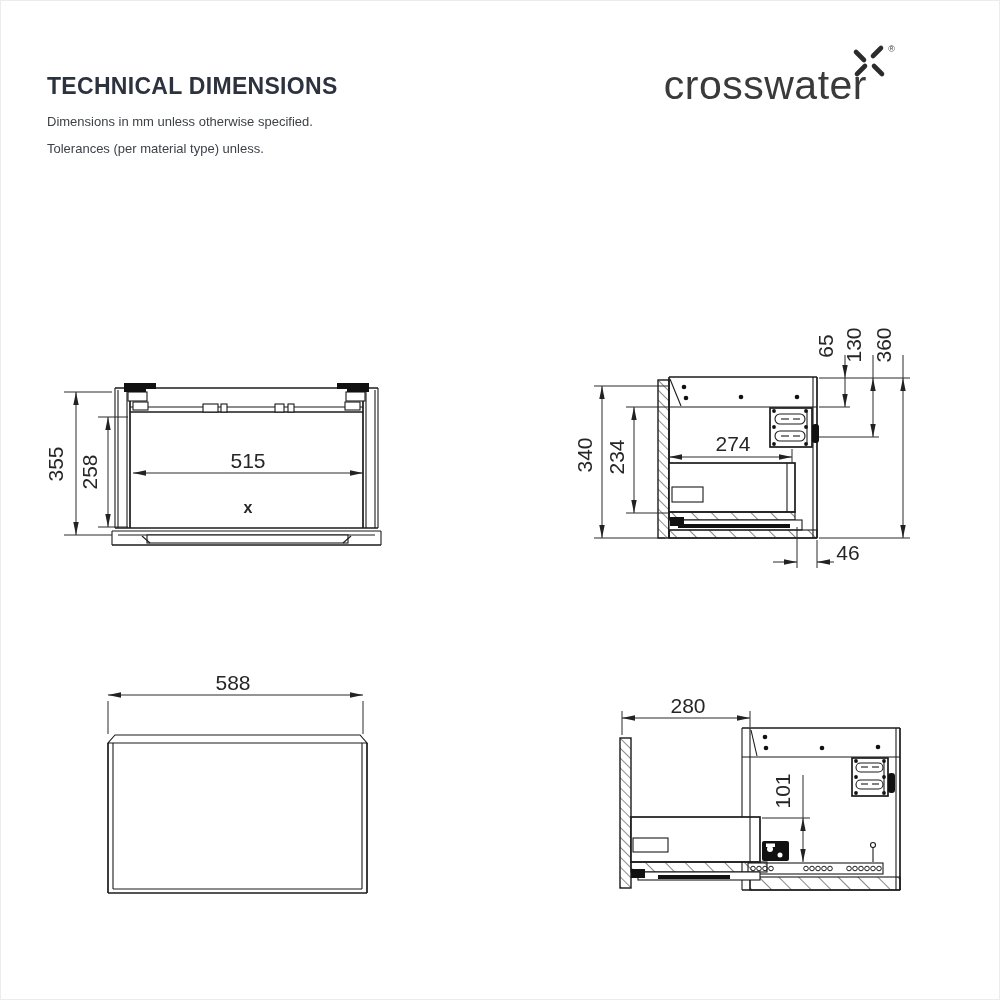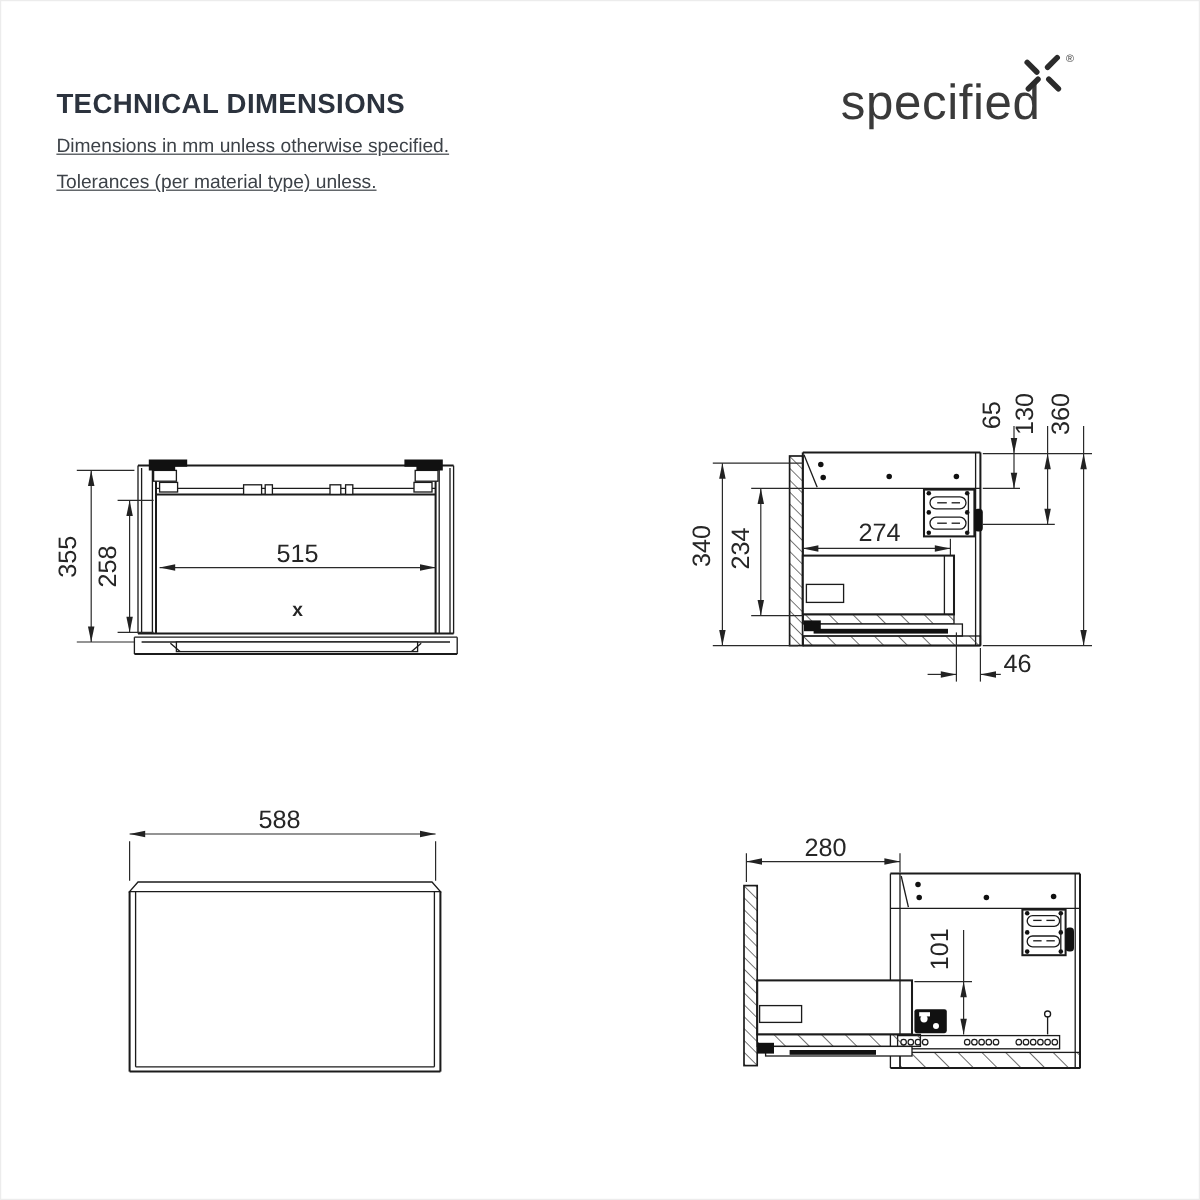--- a/index.html
+++ b/index.html
@@ -1,21 +1,21 @@
 <!DOCTYPE html>
 <html><head>
 <meta charset="utf-8">
 <style>
   html,body{margin:0;padding:0;background:#fff;}
   body{width:1000px;height:1000px;position:relative;overflow:hidden;
        font-family:"Liberation Sans",sans-serif;}
   .page-frame{position:absolute;inset:0;border:1px solid #ececec;pointer-events:none;}
   .header{position:absolute;left:47px;top:36px;width:906px;margin-top:37px;}
   .page-title{font-size:23px;font-weight:700;letter-spacing:.3px;color:#2c333e;margin:0 0 14px 0;}
-  .note{font-size:16px;color:#3d4248;margin:0 0 12px 0;text-decoration:underline;}
+  .note{font-size:13px;color:#3d4248;margin:0 0 12px 0;}
   .brand{position:absolute;right:105px;top:56px;width:270px;height:70px;}
   .brand-word{position:absolute;right:28px;top:6px;font-size:41px;font-weight:400;
               letter-spacing:.5px;color:#3a3a3a;}
   .brand-x{position:absolute;right:8px;top:-12px;}
   .brand-reg{position:absolute;right:0;top:-12px;font-size:9px;color:#3a3a3a;}
   svg.canvas{position:absolute;left:0;top:0;}
   svg text{font-family:"Liberation Sans",sans-serif;fill:#262626;font-size:21px;}
   .thin{stroke:#2a2a2a;stroke-width:1;fill:none;}
   .obj{stroke:#1b1b1b;stroke-width:1.7;fill:none;}
   .obj2{stroke:#1b1b1b;stroke-width:1.1;fill:none;}
@@ -29,21 +29,21 @@
 
 <div class="page-frame"></div>
 
 <div class="header">
   <h1 class="page-title">TECHNICAL DIMENSIONS</h1>
   <p class="note">Dimensions in mm unless otherwise specified.</p>
   <p class="note">Tolerances (per material type) unless.</p>
 </div>
 
 <div class="brand">
-  <span class="brand-word">specified</span>
+  <span class="brand-word">crosswater</span>
   <span class="brand-x">
     <svg width="36" height="36" viewBox="0 0 36 36">
       <g stroke="#2b2b2b" stroke-width="4.6" stroke-linecap="round" fill="none">
         <line x1="5" y1="8" x2="13" y2="16"></line>
         <line x1="30" y1="4" x2="22" y2="12"></line>
         <line x1="6" y1="30" x2="14" y2="22"></line>
         <line x1="23" y1="22" x2="31" y2="30"></line>
       </g>
     </svg>
   </span>

